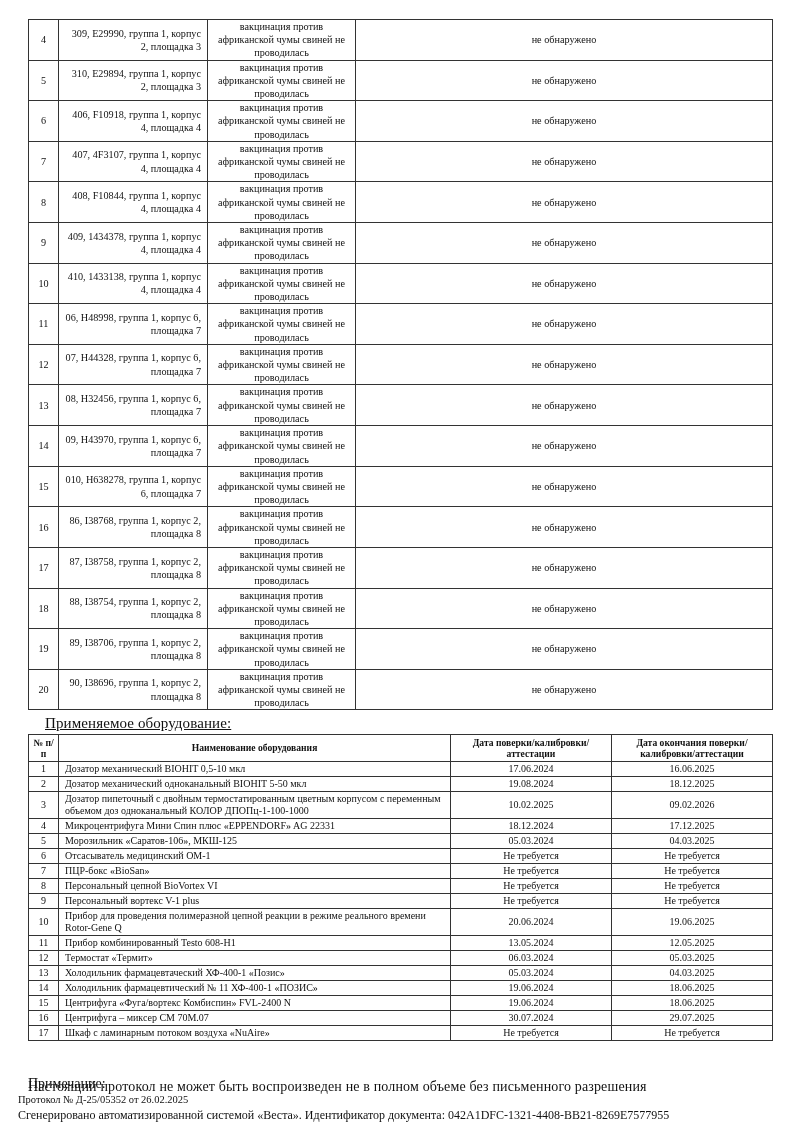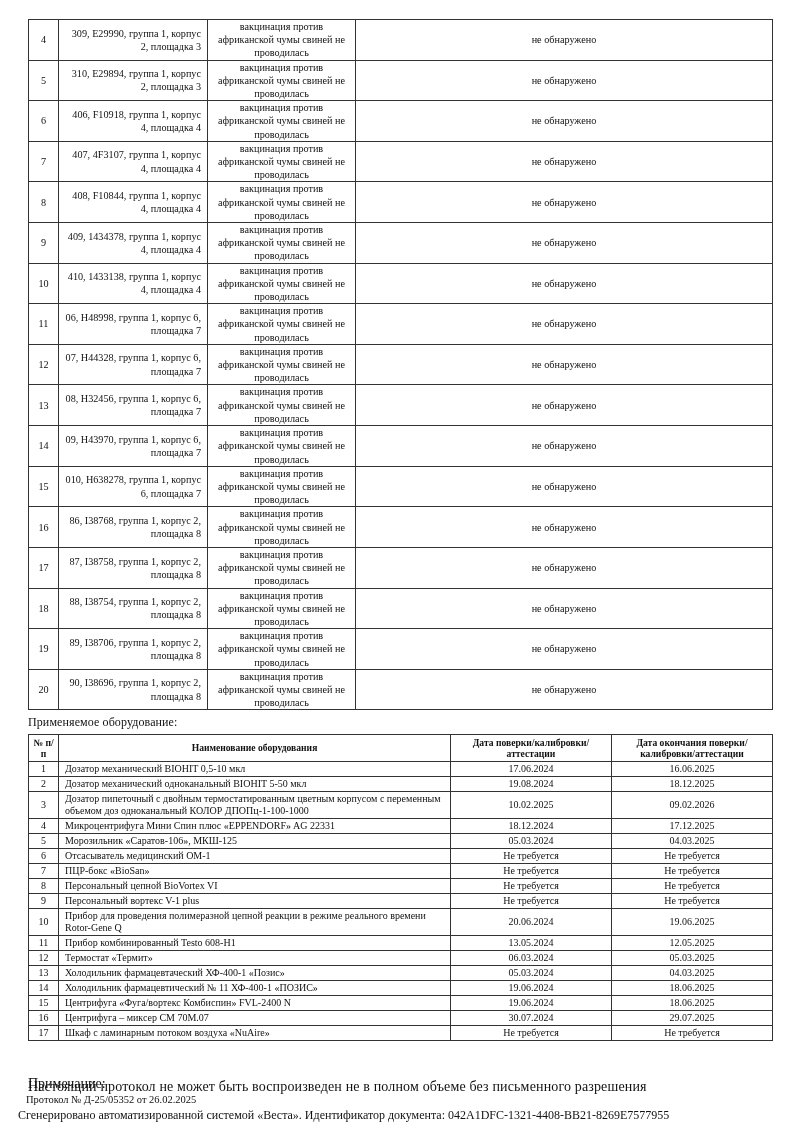--- a/index.html
+++ b/index.html
@@ -9,36 +9,36 @@
   td, th { border: 1.2px solid #333; padding: 0 4px; vertical-align: middle; }
 
   #results-table { position: absolute; left: 28px; top: 19px; width: 744px; }
   #results-table td { height: 39px; font-size: 10.2px; line-height: 13.2px; text-align: center; }
   #results-table col.c1 { width: 30px; }
   #results-table col.c2 { width: 149px; }
   #results-table col.c3 { width: 148px; }
   #results-table col.c4 { width: 417px; }
   #results-table td.name { padding: 0 6px; text-align: right; }
 
-  #equip-title { position: absolute; left: 28px; top: 715px; font-size: 12px; letter-spacing: 0.1px; }
+  #equip-title { position: absolute; left: 45px; top: 715px; font-size: 15px; letter-spacing: 0.1px; text-decoration: underline; }
 
   #equip-table { position: absolute; left: 28px; top: 734px; width: 744px; }
   #equip-table col.e1 { width: 30px; }
   #equip-table col.e2 { width: 392px; }
   #equip-table col.e3 { width: 161px; }
   #equip-table col.e4 { width: 161px; }
   #equip-table th { font-size: 9.6px; font-weight: bold; line-height: 11.5px; height: 26px; text-align: center; }
   #equip-table td { font-size: 10px; line-height: 12.5px; height: 14px; }
   #equip-table td.num, #equip-table td.date { text-align: center; }
   #equip-table td.eqname { text-align: left; padding-left: 6px; }
   #equip-table tr.tall td { height: 26px; }
 
   #note-label { position: absolute; left: 28px; top: 1076px; font-size: 14px; }
   #note-text { position: absolute; left: 28px; top: 1079px; font-size: 14px; letter-spacing: 0.15px; white-space: nowrap; }
-  #footer-protocol { position: absolute; left: 18px; top: 1094px; font-size: 10.5px; margin-left: 8px; }
+  #footer-protocol { position: absolute; left: 18px; top: 1094px; font-size: 10.5px; }
   #footer-generated { position: absolute; left: 18px; top: 1108px; font-size: 12px; white-space: nowrap; }
   #footer-page { position: absolute; left: 727px; top: 1108px; font-size: 10.5px; margin-top: 28px; }
 </style>
 </head>
 <body>
 
 <table id="results-table">
   <colgroup>
       <col class="c1">
       <col class="c2">

